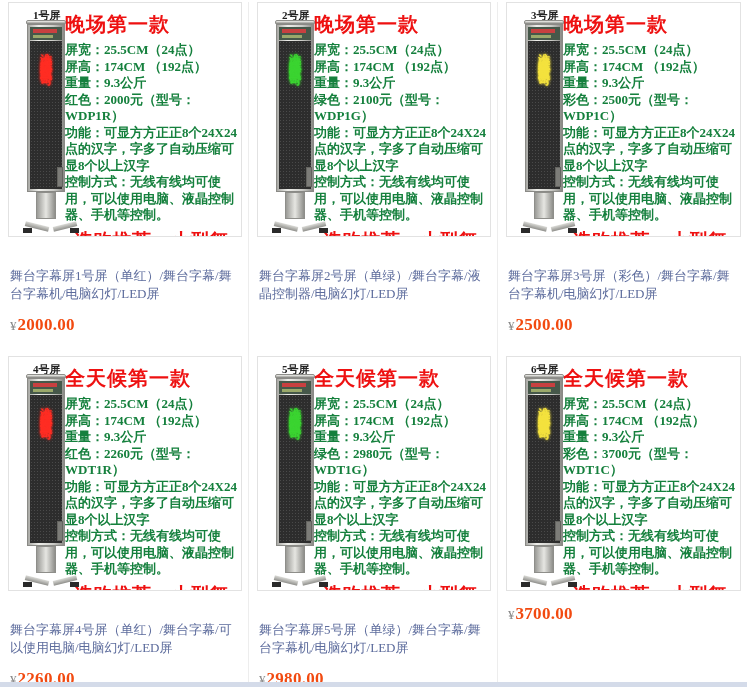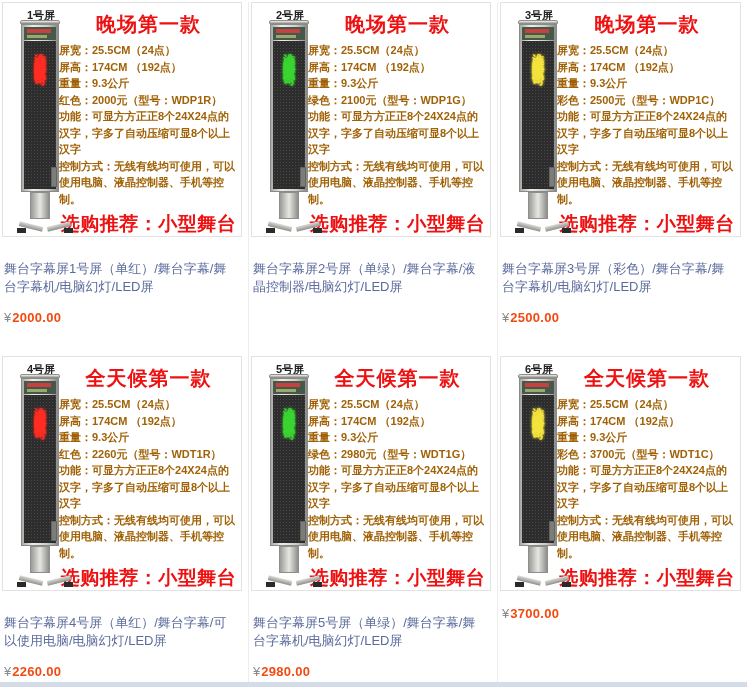--- a/index.html
+++ b/index.html
@@ -8,21 +8,21 @@
     --price-orange:#f24a10;
     --currency-gray:#8a8a8a;
   }
   *{box-sizing:border-box; margin:0; padding:0;}
   html,body{width:747px; height:687px; overflow:hidden; background:#fff;
     font-family:"Liberation Sans","DejaVu Sans",sans-serif;}
   body{position:relative;}
 
   .grid{display:grid; grid-template-columns:249px 249px 249px;
         grid-template-rows:354px 331px; padding-top:2px;}
-  .cell{position:relative; padding:0 6px 0 2px; border-right:1px solid #ededed; overflow:hidden;}
+  .cell{position:relative; padding:0 6px 0 8px; border-right:1px solid #ededed; overflow:hidden;font-family:Liberation Serif, serif;}
   .cell:nth-child(3n){border-right:none;}
 
   .imgbox{position:relative; height:235px; border:1px solid #e2e2e2;
           background:#fff; overflow:hidden; cursor:pointer;}
 
   .badge{position:absolute; left:24px; top:5px; font-size:11px; font-weight:bold; color:#222;}
 
   
   .pole{position:absolute; left:14px; top:17px; width:46px; height:215px;}
   .pole-cap{height:4px; width:40px; margin:0 auto;
@@ -48,31 +48,31 @@
   .pole-feet::before{content:""; position:absolute; left:2px; bottom:4px; width:24px; height:5px;
             background:linear-gradient(#dcdcd8,#8e8e8a); transform:rotate(14deg);}
   .pole-feet::after{content:""; position:absolute; right:2px; bottom:4px; width:24px; height:5px;
             background:linear-gradient(#dcdcd8,#8e8e8a); transform:rotate(-14deg);}
   .pad{position:absolute; bottom:0; width:9px; height:5px; background:#2a2a2a;}
   .pad-l{left:0;} .pad-r{right:0;}
 
   
   .info{margin-left:56px; padding:0 3px 0 0;}
   .card-title{color:var(--title-red); font-size:20px; font-weight:bold;
-            text-align:center; letter-spacing:1px; margin:8px 0 4px;}
-  .spec{font-size:11px; line-height:16.5px; font-weight:bold; color:#a16207;}
+            letter-spacing:1px; margin:8px 0 4px;}
+  .spec{font-size:13px; line-height:16.5px; font-weight:bold; color:#15803d;}
   .recommend{color:var(--title-red); font-size:19px; font-weight:bold;
             text-align:center; margin-top:4px; letter-spacing:.5px;}
 
   
-  .link{display:block; margin:23px 4px 0 2px; color:var(--link-blue);
+  .link{display:block; margin:30px 4px 0 2px; color:var(--link-blue);
             font-size:13px; line-height:17.5px; text-decoration:none; cursor:pointer;}
   .price-row{margin:13px 0 0 2px;}
   .currency{font-size:13px; color:var(--currency-gray); margin-right:1px;}
-  .price{font-size:13px; font-weight:bold; color:var(--price-orange); letter-spacing:.3px;}
+  .price{font-size:17px; font-weight:bold; color:var(--price-orange); letter-spacing:.3px;}
 
   .footer-strip{position:absolute; left:0; right:0; bottom:0; height:5px; background:#d4dbe9;}
 </style>
 </head>
 <body>
 
 <div class="grid">
   <div class="cell">
     <div class="imgbox">
       <span class="badge">1号屏</span>

